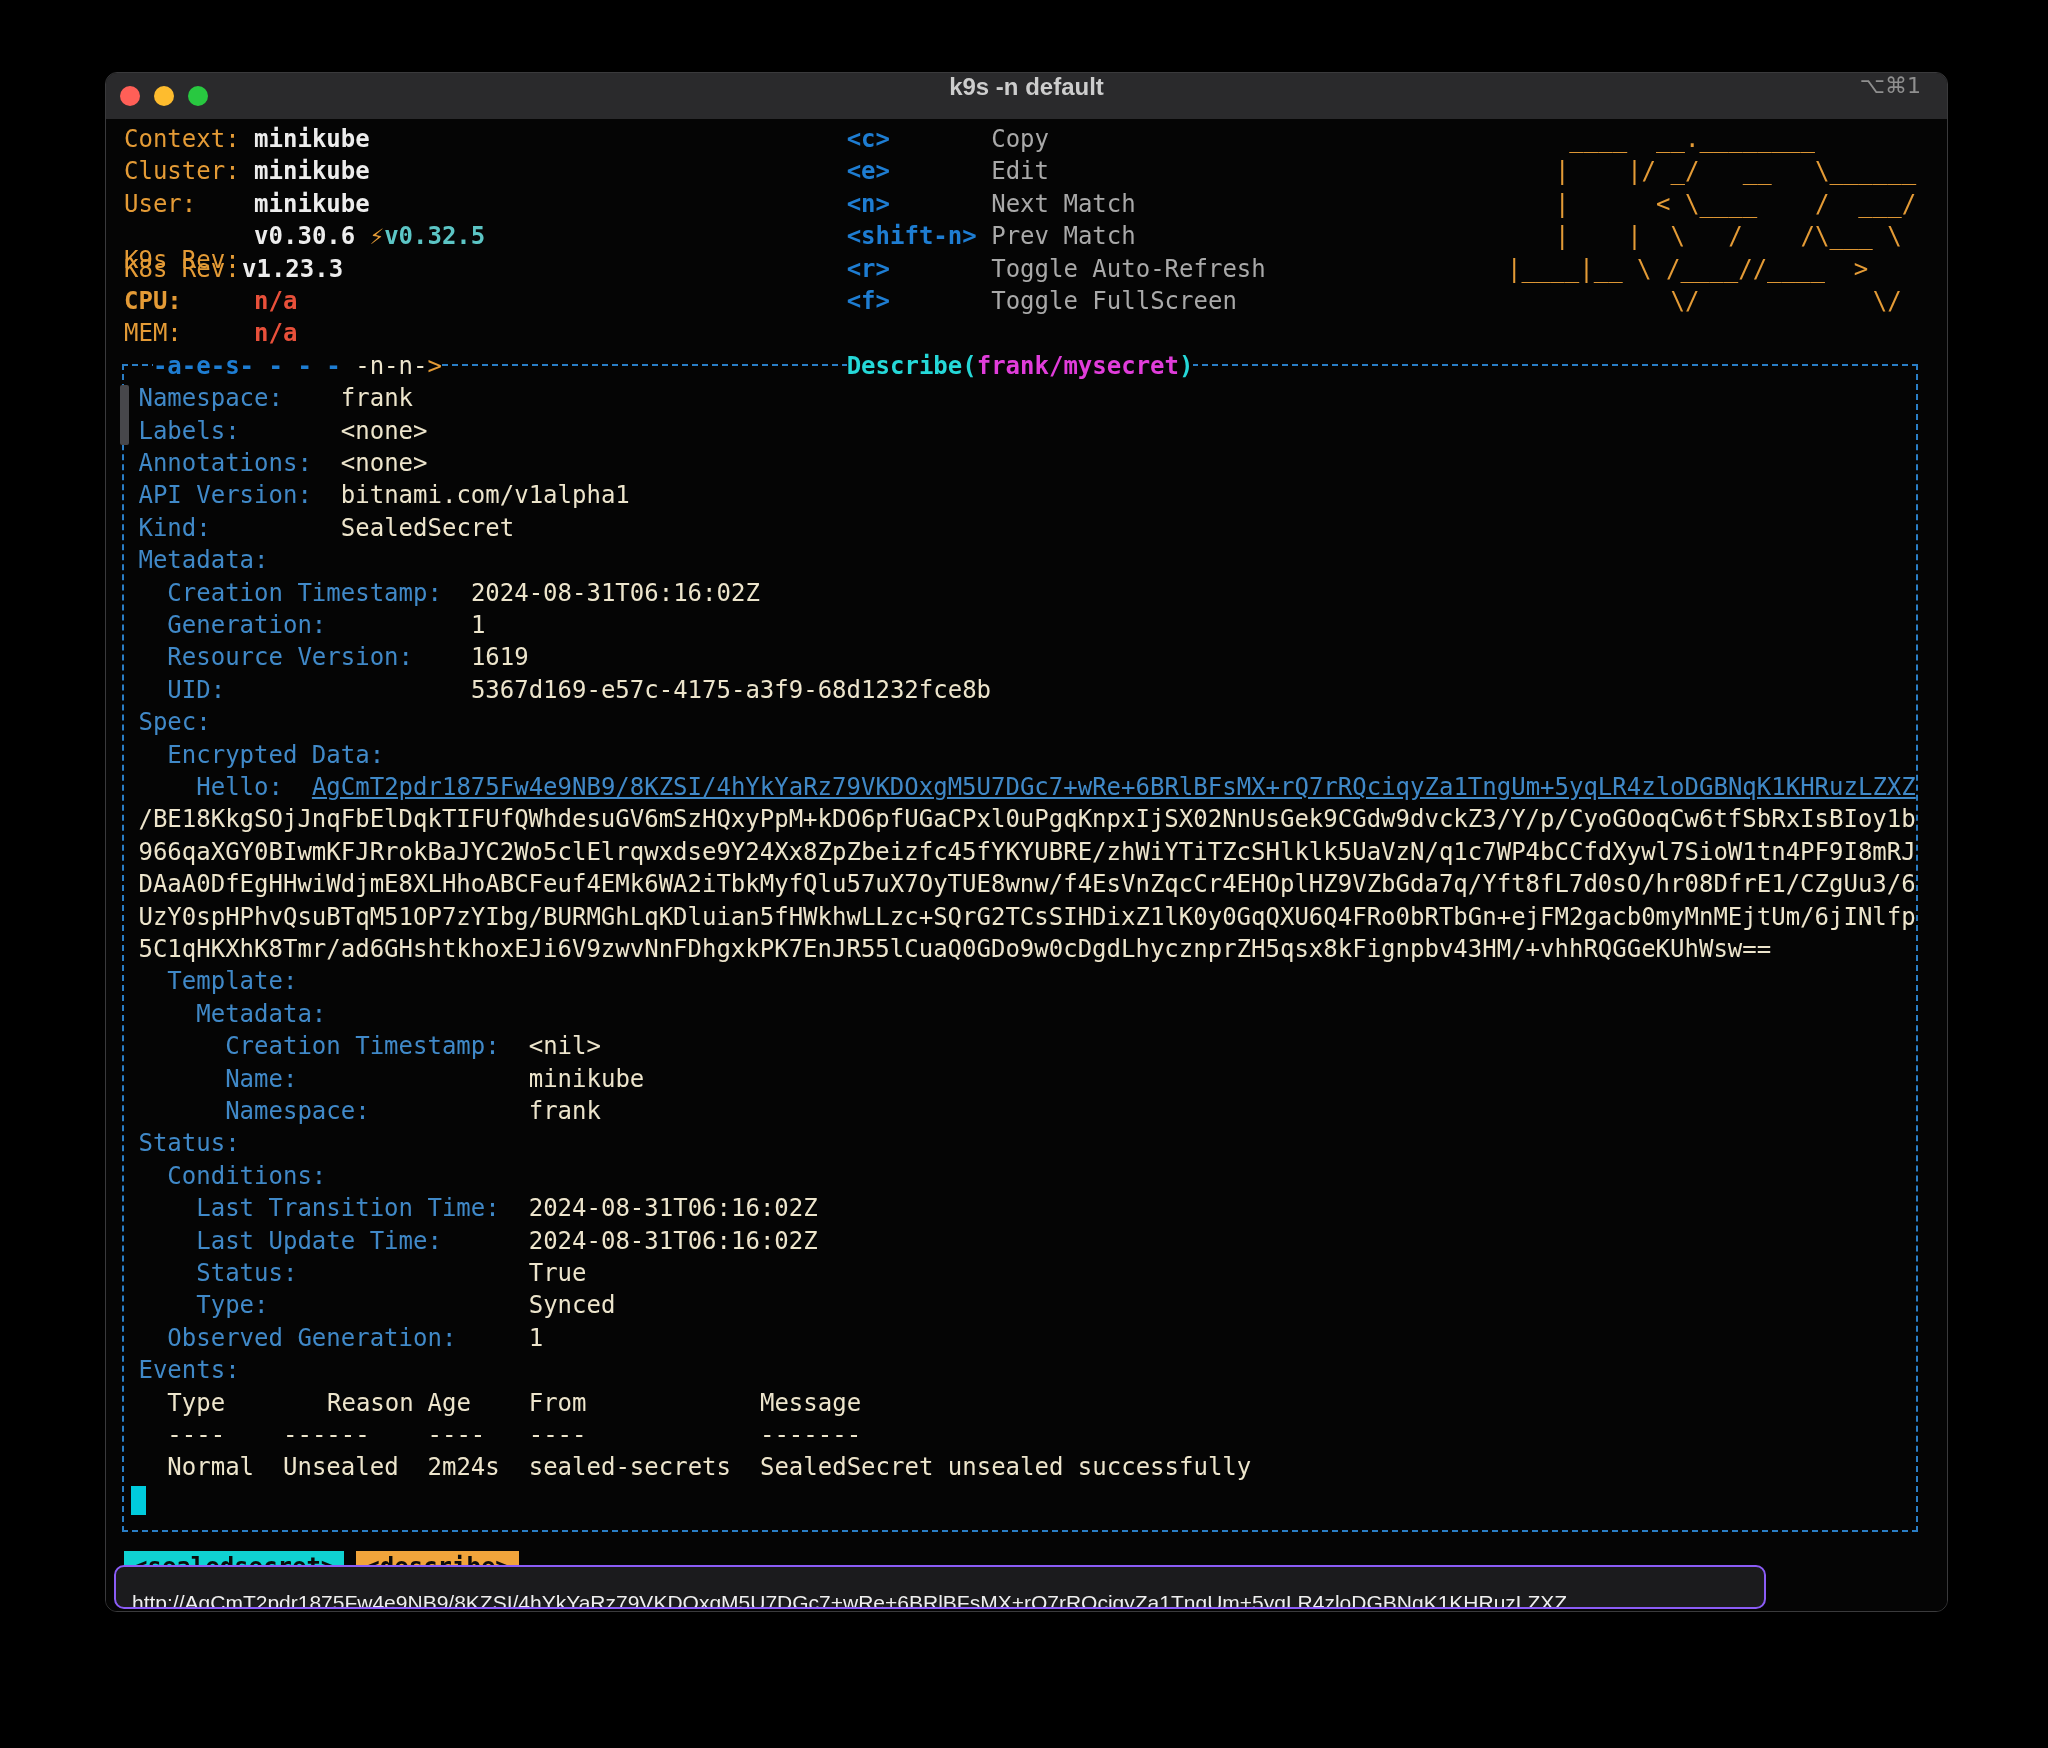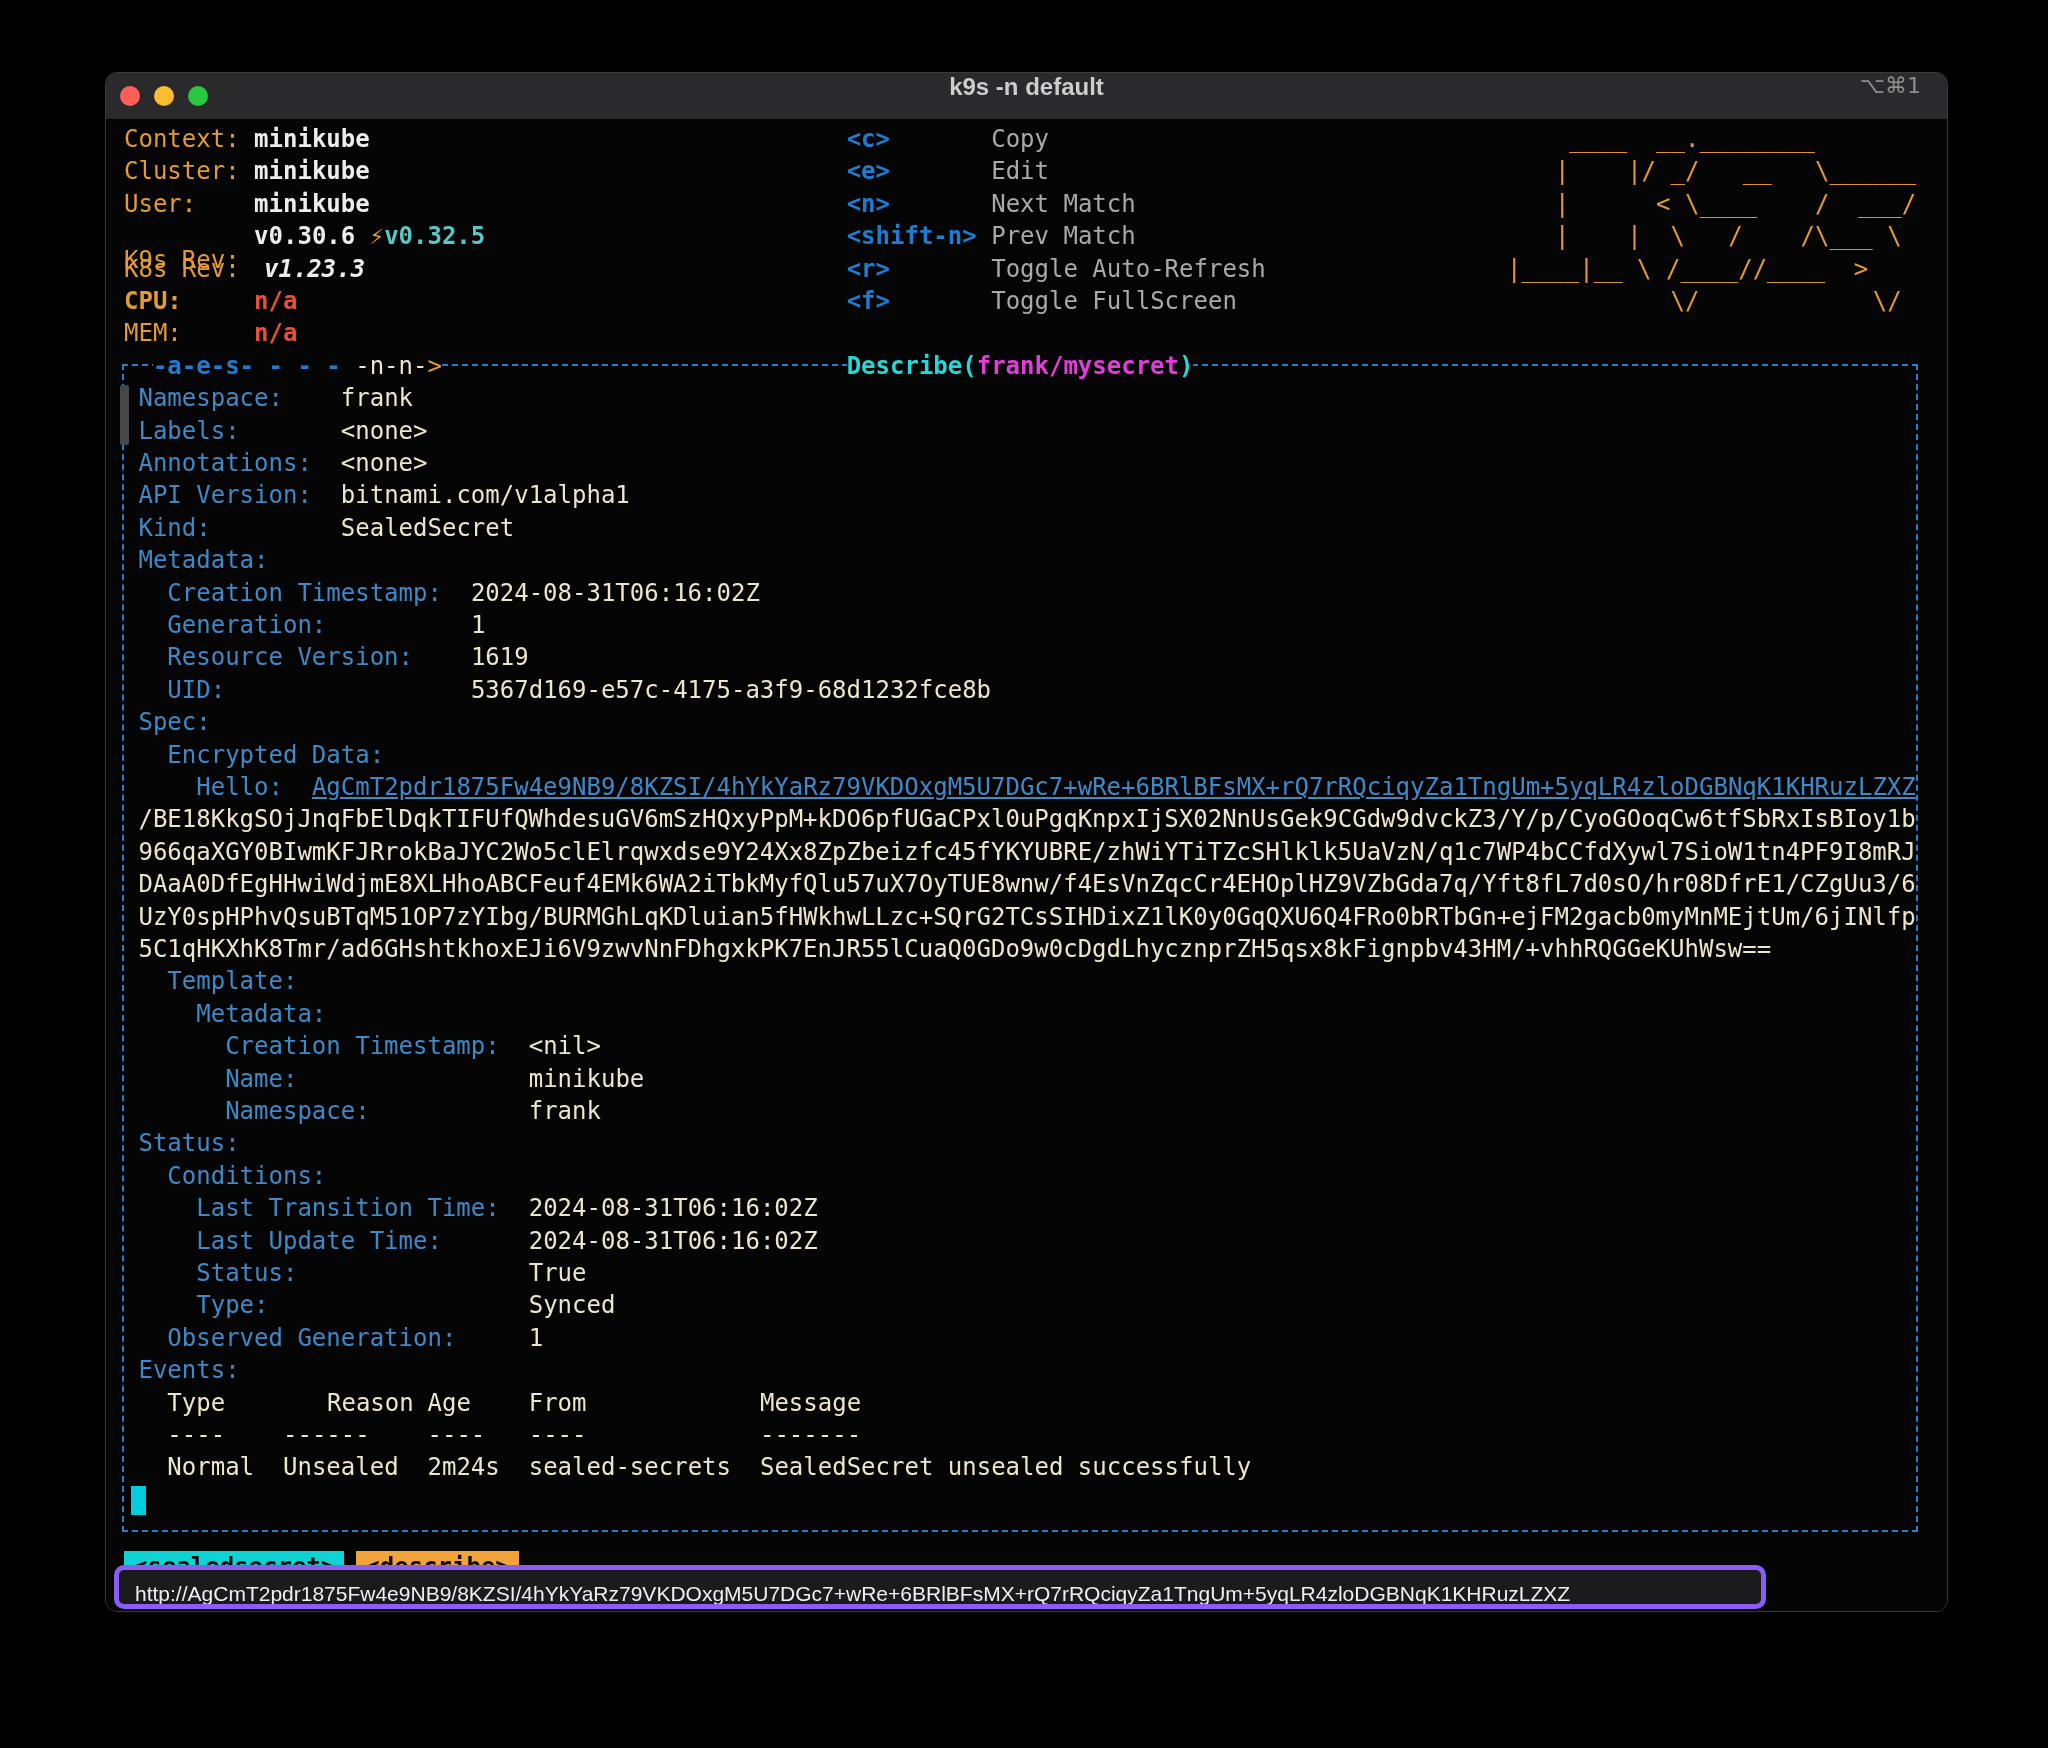--- a/index.html
+++ b/index.html
@@ -34,23 +34,23 @@
   .c-cyan{color:#25d8d8;font-weight:bold;}
   .c-magenta{color:#e13ddb;font-weight:bold;}
   .onborder{background:#050505;z-index:5;}
   .scrollthumb{position:absolute;left:14px;width:9px;height:60px;background:#47474b;
                border-radius:2px;z-index:6;}
   .cursor{position:absolute;width:15px;height:29px;background:#00ccdd;z-index:6;}
   .crumbs{position:absolute;left:18px;height:34px;z-index:3;white-space:nowrap;}
   .crumb{display:inline-block;font:bold 24px "DejaVu Sans Mono",monospace;
          color:#0b0b0b;padding:2px 9px;margin-right:12px;}
   .urlbar{position:absolute;left:8px;width:1652px;height:44px;background:#1b1b1d;
-          border:5px solid #8b5cf6;border-radius:10px;box-sizing:border-box;
+          border:2px solid #8b5cf6;border-radius:10px;box-sizing:border-box;
           color:#efefef;font:21px "Liberation Sans",sans-serif;line-height:40px;
-          padding:4px 16px;white-space:nowrap;overflow:hidden;z-index:10;}
+          padding:16px 16px;white-space:nowrap;overflow:hidden;z-index:10;}
 </style>
 </head>
 <body>
 
 <div class="window">
   <div class="titlebar">
     <span class="light red"></span>
     <span class="light yellow"></span>
     <span class="light green"></span>
     <div class="title">k9s -n default</div>
@@ -65,21 +65,21 @@
     <div class="urlbar" style="top:1446px;">http://AgCmT2pdr1875Fw4e9NB9/8KZSI/4hYkYaRz79VKDOxgM5U7DGc7+wRe+6BRlBFsMX+rQ7rRQciqyZa1TngUm+5yqLR4zloDGBNqK1KHRuzLZXZ</div>
   <div class="seg c-orange" style="top: 4px; left: 18px;">Context:</div>
       <div class="seg c-white" style="top: 4px; left: 148.082px;">minikube</div>
       <div class="seg c-orange" style="top: 36.4px; left: 18px;">Cluster:</div>
       <div class="seg c-white" style="top: 36.4px; left: 148.082px;">minikube</div>
       <div class="seg c-orange" style="top: 68.8px; left: 18px;">User:</div>
       <div class="seg c-white" style="top: 68.8px; left: 148.082px;">minikube</div>
       <div class="seg c-orange" style="top: 101.2px; left: 18px; margin-top: 24px;">K9s Rev:</div>
       <div class="seg " style="top: 101.2px; left: 148.082px;"><span class="c-white">v0.30.6 </span><span class="c-orange">⚡</span><span class="c-teal">v0.32.5</span></div>
       <div class="seg c-orange" style="top: 133.6px; left: 18px;">K8s Rev:</div>
-      <div class="seg c-white" style="top: 133.6px; left: 158px; font-style: italic;">v1.23.3</div>
+      <div class="seg c-white" style="top: 133.6px; left: 136px;">v1.23.3</div>
       <div class="seg c-orange" style="top: 166px; left: 18px; font-weight: bold;">CPU:</div>
       <div class="seg c-red" style="top: 166px; left: 148.082px;">n/a</div>
       <div class="seg c-orange" style="top: 198.4px; left: 18px;">MEM:</div>
       <div class="seg c-red" style="top: 198.4px; left: 148.082px;">n/a</div>
       <div class="seg c-hkey" style="top: 4px; left: 740.675px;">&lt;c&gt;</div>
       <div class="seg c-gray" style="top: 4px; left: 885.21px;">Copy</div>
       <div class="seg c-hkey" style="top: 36.4px; left: 740.675px;">&lt;e&gt;</div>
       <div class="seg c-gray" style="top: 36.4px; left: 885.21px;">Edit</div>
       <div class="seg c-hkey" style="top: 68.8px; left: 740.675px;">&lt;n&gt;</div>
       <div class="seg c-gray" style="top: 68.8px; left: 885.21px;">Next Match</div>

